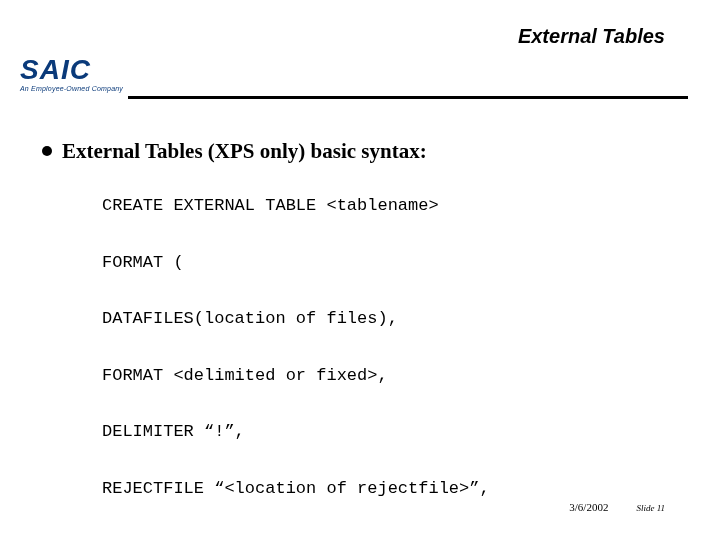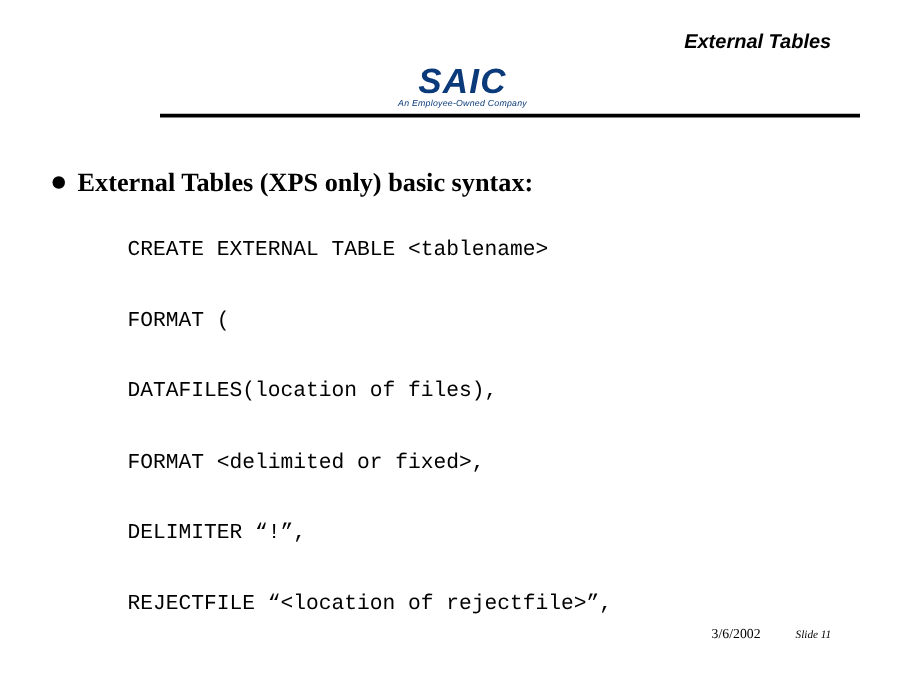--- a/index.html
+++ b/index.html
@@ -17,27 +17,26 @@
       padding: 0;
     }
     .header {
       text-align: right;
       padding: 25px 55px 8px 0;
     }
     .title {
       font-family: Arial, Helvetica, sans-serif;
       font-weight: bold;
       font-style: italic;
-      font-size: 16px;
+      font-size: 20px;
       color: #000;
     }
     .logo-row {
       padding: 0 0 0 20px;
       position: relative;
-      text-align: center;
     }
     .logo {
       display: inline-block;
       vertical-align: middle;
     }
     .logo-saic {
       font-family: Arial, Helvetica, sans-serif;
       font-weight: 900;
       font-style: italic;
       font-size: 28px;

